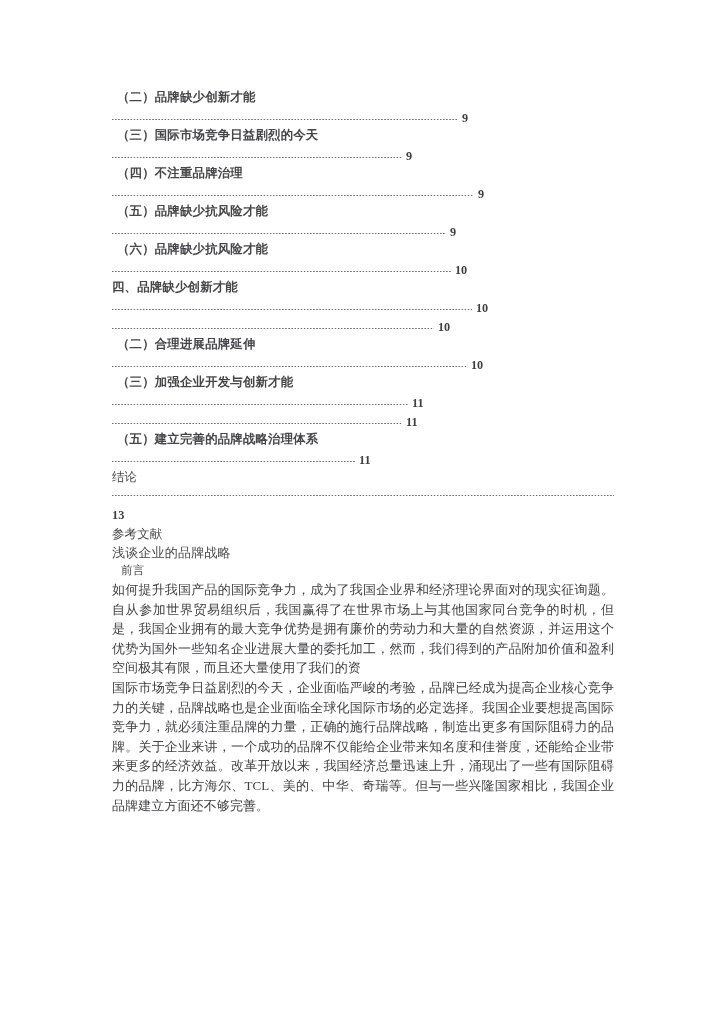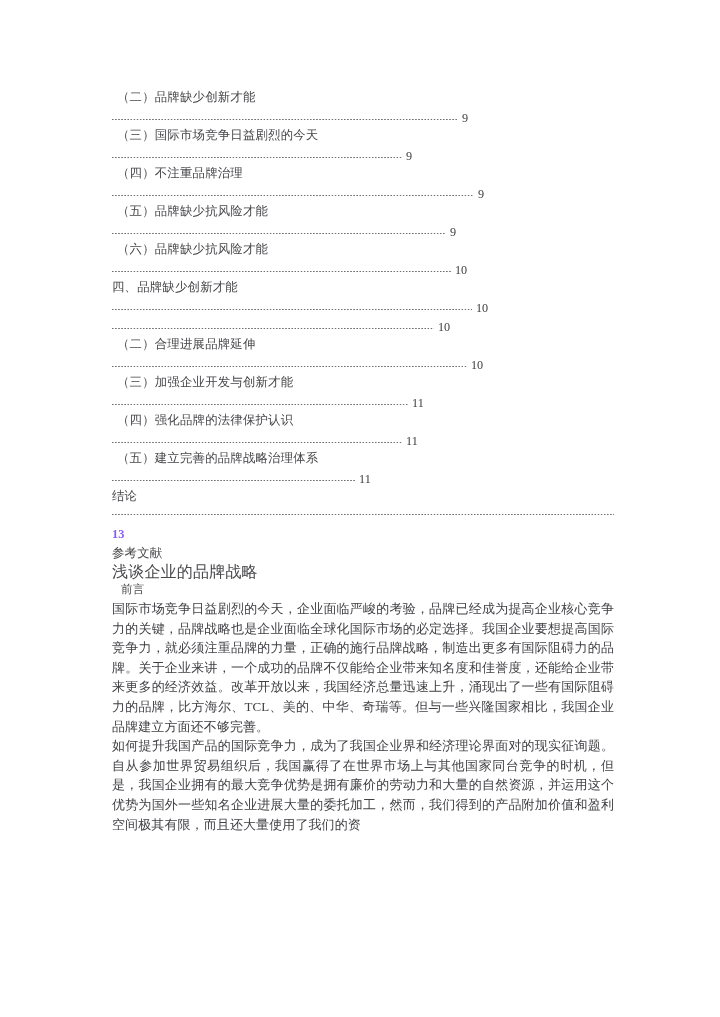--- a/index.html
+++ b/index.html
@@ -28,20 +28,21 @@
     position: absolute;
     left: 112px;
     top: 88px;
     width: 504px;
   }
 
   
   .toc-entry {
     margin: 0;
     padding: 0;
+    font-weight: bold;
   }
   .toc-title {
     font-size: 12.4px;
     line-height: 19px;
     color: #46464a;
     white-space: nowrap;
     letter-spacing: 0.2px;
   }
   .toc-title.indent {
     padding-left: 5px;
@@ -84,26 +85,26 @@
       radial-gradient(circle at 1px 50%, #6d6d72 0.7px, rgba(255,255,255,0) 0.9px);
     background-size: 3.1px 100%;
     background-repeat: repeat-x;
     background-position: 0 3px;
   }
   .num-own-line {
     display: block;
     font-size: 12.4px;
     line-height: 19px;
     font-weight: bold;
-    color: #8b5cf6;
+    color: #404040;
   }
 
   
   .doc-title {
-    font-size: 16px;
+    font-size: 13px;
     line-height: 18px;
     color: #4a4a4e;
     letter-spacing: 0.2px;
   }
   .section-label {
     font-size: 11.6px;
     line-height: 18px;
     color: #4a4a4e;
     letter-spacing: 0.2px;
     margin-left: 9px;
@@ -155,21 +156,20 @@
         </div>
         <div class="toc-entry">
           <div class="toc-title indent">（二）合理进展品牌延伸</div>
           <div class="toc-leader-row"><span class="leader" style="width: 355px;"></span><span class="pagenum">10</span></div>
         </div>
         <div class="toc-entry">
           <div class="toc-title indent">（三）加强企业开发与创新才能</div>
           <div class="toc-leader-row"><span class="leader" style="width: 296px;"></span><span class="pagenum">11</span></div>
         </div>
         <div class="toc-entry">
-          <div class="toc-title indent">（四）强化品牌的法律保护认识</div>
           <div class="toc-leader-row"><span class="leader" style="width: 290px;"></span><span class="pagenum">11</span></div>
         </div>
         <div class="toc-entry">
           <div class="toc-title indent">（五）建立完善的品牌战略治理体系</div>
           <div class="toc-leader-row"><span class="leader" style="width: 243px;"></span><span class="pagenum">11</span></div>
         </div>
       </div>
 
     <div>
       <div class="toc-title">结论</div>
@@ -179,17 +179,17 @@
       <div class="num-own-line">13</div>
     </div>
 
     <div>
       <div class="toc-title">参考文献</div>
     </div>
 
     <div class="doc-title">浅谈企业的品牌战略</div>
     <div class="section-label">前言</div>
 
+    <p class="body-para">如何提升我国产品的国际竞争力，成为了我国企业界和经济理论界面对的现实征询题。自从参加世界贸易组织后，我国赢得了在世界市场上与其他国家同台竞争的时机，但是，我国企业拥有的最大竞争优势是拥有廉价的劳动力和大量的自然资源，并运用这个优势为国外一些知名企业进展大量的委托加工，然而，我们得到的产品附加价值和盈利空间极其有限，而且还大量使用了我们的资</p>
     <p class="body-para">国际市场竞争日益剧烈的今天，企业面临严峻的考验，品牌已经成为提高企业核心竞争力的关键，品牌战略也是企业面临全球化国际市场的必定选择。我国企业要想提高国际竞争力，就必须注重品牌的力量，正确的施行品牌战略，制造出更多有国际阻碍力的品牌。关于企业来讲，一个成功的品牌不仅能给企业带来知名度和佳誉度，还能给企业带来更多的经济效益。改革开放以来，我国经济总量迅速上升，涌现出了一些有国际阻碍力的品牌，比方海尔、TCL、美的、中华、奇瑞等。但与一些兴隆国家相比，我国企业品牌建立方面还不够完善。</p>
-    <p class="body-para">如何提升我国产品的国际竞争力，成为了我国企业界和经济理论界面对的现实征询题。自从参加世界贸易组织后，我国赢得了在世界市场上与其他国家同台竞争的时机，但是，我国企业拥有的最大竞争优势是拥有廉价的劳动力和大量的自然资源，并运用这个优势为国外一些知名企业进展大量的委托加工，然而，我们得到的产品附加价值和盈利空间极其有限，而且还大量使用了我们的资</p>
 
   </div>
 </div>
 
 </body></html>

